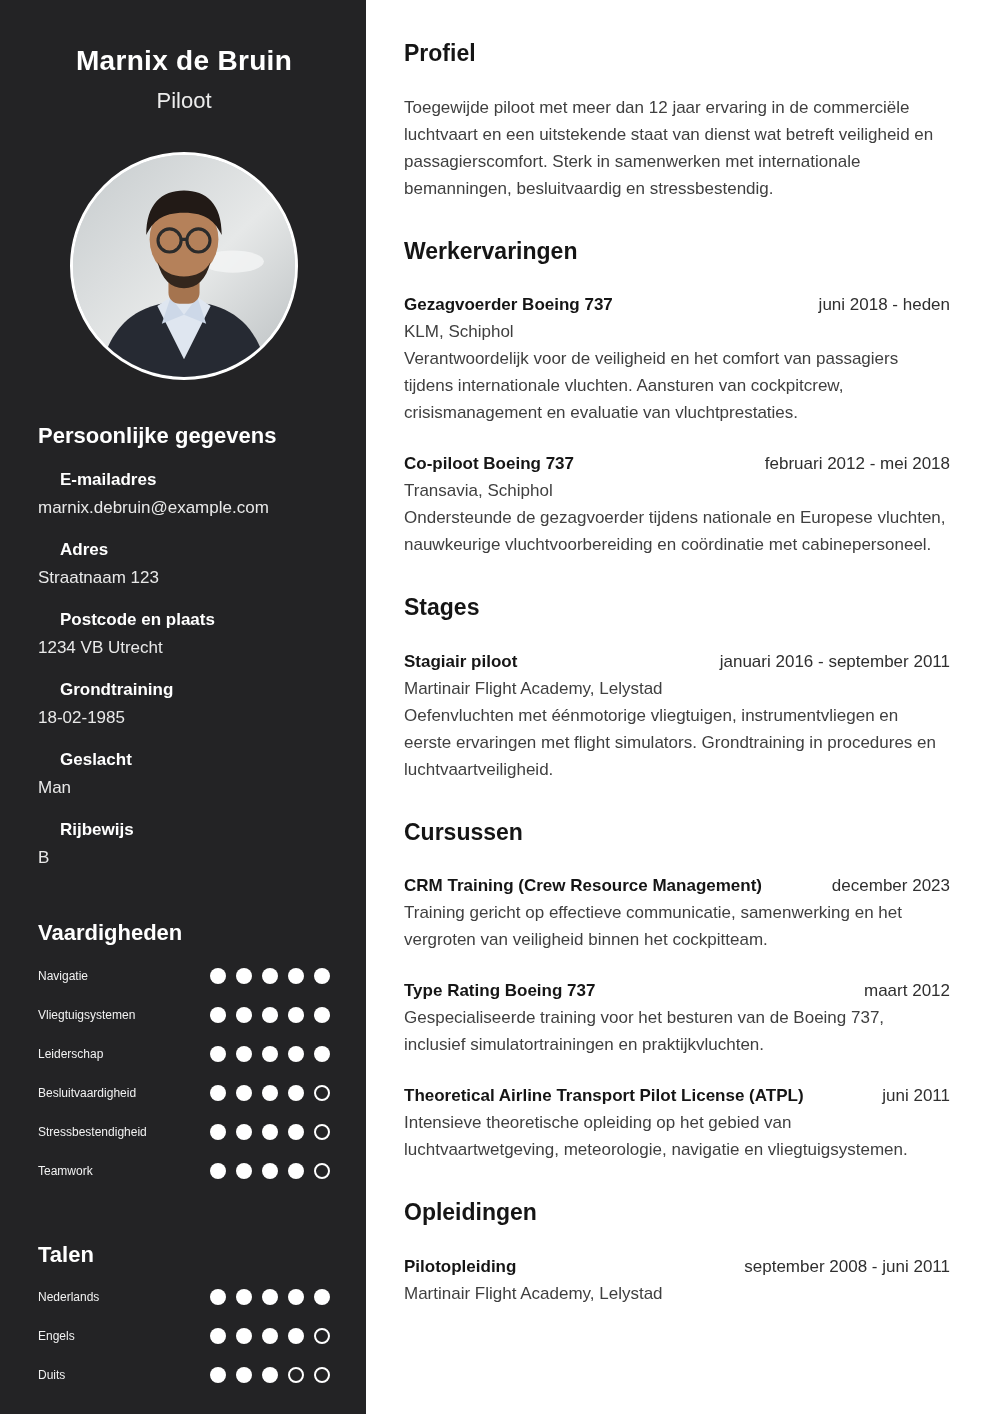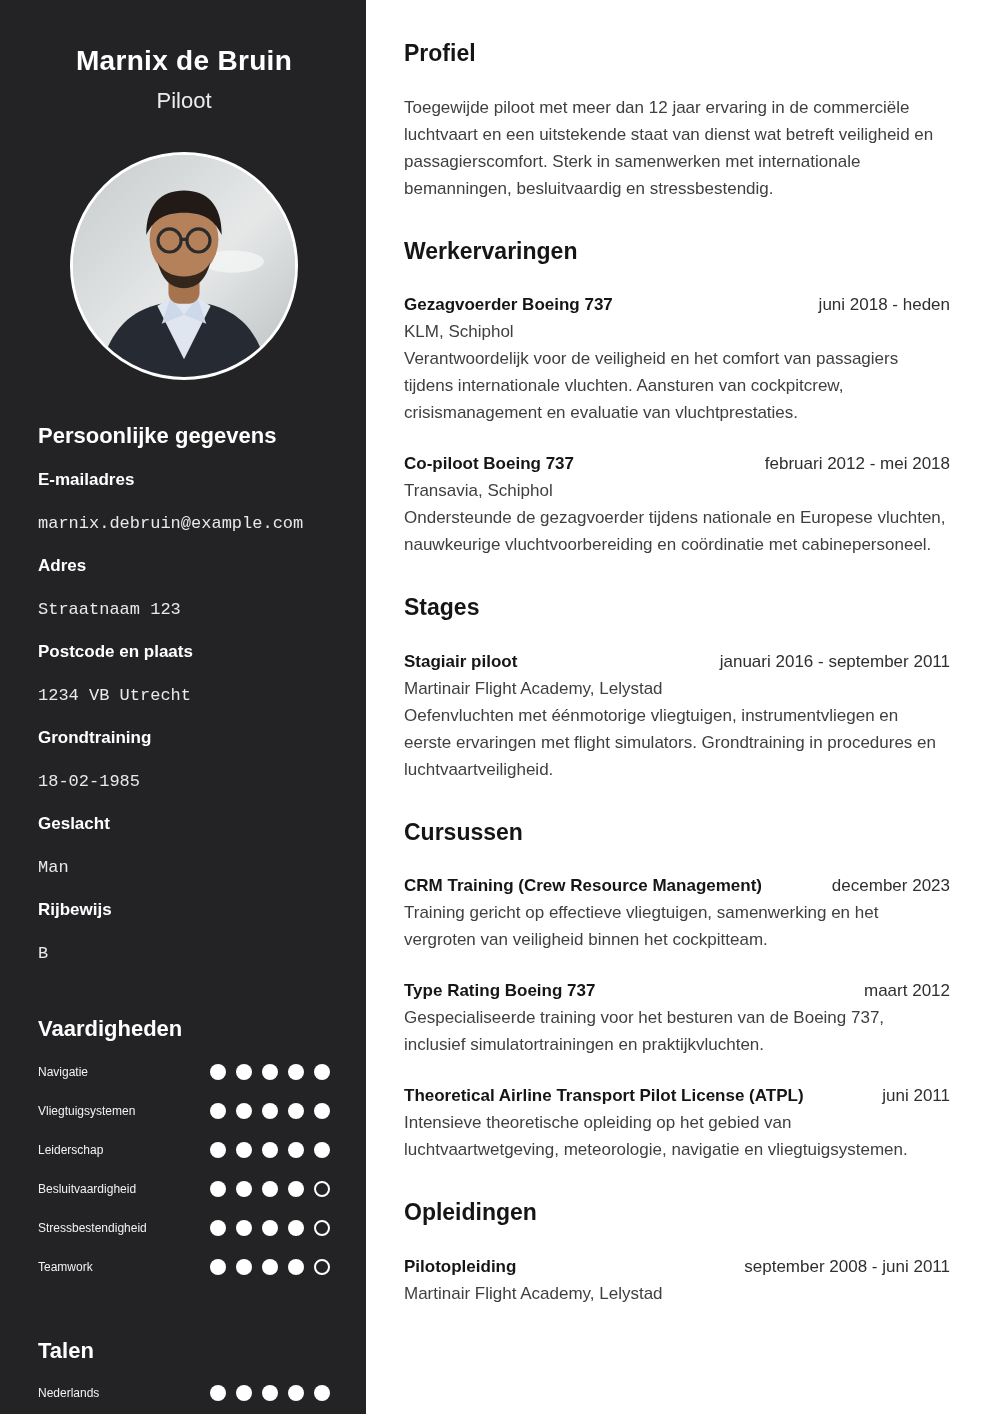--- a/index.html
+++ b/index.html
@@ -62,29 +62,29 @@
   .personal-heading { margin-top: 42px; }
   .skills-heading   { margin-top: 50px; margin-bottom: 4px; }
   .talen-heading    { margin-top: 60px; margin-bottom: 4px; }
 
   .p-item { margin-top: 20px; }
   .p-label {
     font-size: 17px;
     font-weight: bold;
     color: #ffffff;
     line-height: 22px;
+    margin-left: 22px;
   }
   .p-value {
     font-size: 17px;
     font-weight: 400;
     color: #e9e9e9;
     line-height: 22px;
-    margin-top: 22px;
+    margin-top: 6px;
     word-break: break-word;
-    font-family: Liberation Mono, monospace;
   }
 
   .rate-row {
     display: flex;
     align-items: center;
     justify-content: space-between;
     margin-top: 19px;
   }
   .rate-label {
     font-size: 12px;
@@ -346,21 +346,21 @@
             <div class="entry-desc">Oefenvluchten met éénmotorige vliegtuigen, instrumentvliegen en eerste ervaringen met flight simulators. Grondtraining in procedures en luchtvaartveiligheid.</div>
           </article>
         </section>
         <section class="section">
           <h2>Cursussen</h2>
           <article class="entry">
             <div class="entry-head">
               <span class="entry-title">CRM Training (Crew Resource Management)</span>
               <span class="entry-period">december 2023</span>
             </div>
-            <div class="entry-desc">Training gericht op effectieve vliegtuigen, samenwerking en het vergroten van veiligheid binnen het cockpitteam.</div>
+            <div class="entry-desc">Training gericht op effectieve communicatie, samenwerking en het vergroten van veiligheid binnen het cockpitteam.</div>
           </article>
           <article class="entry">
             <div class="entry-head">
               <span class="entry-title">Type Rating Boeing 737</span>
               <span class="entry-period">maart 2012</span>
             </div>
             <div class="entry-desc">Gespecialiseerde training voor het besturen van de Boeing 737, inclusief simulatortrainingen en praktijkvluchten.</div>
           </article>
           <article class="entry">
             <div class="entry-head">

